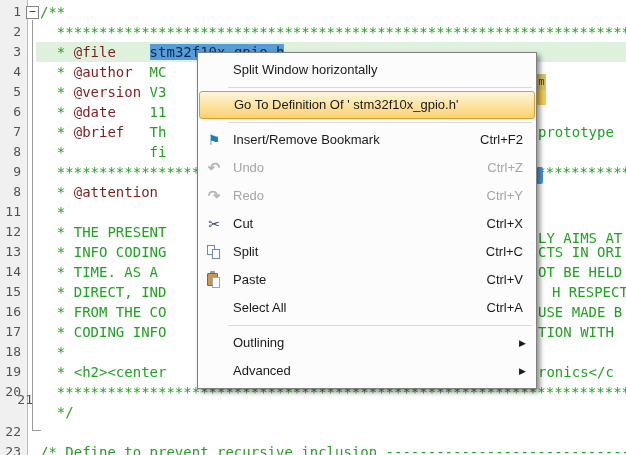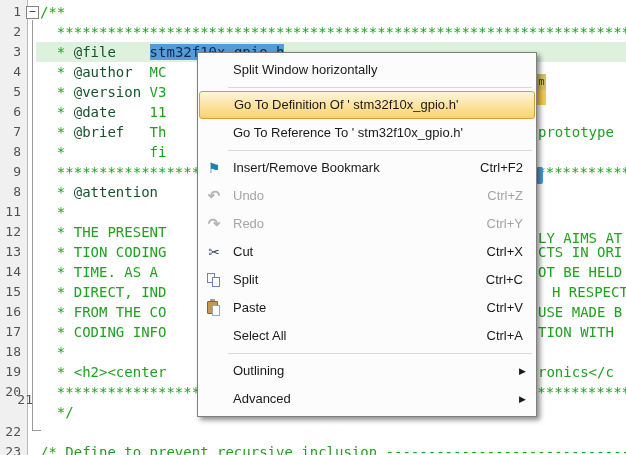--- a/index.html
+++ b/index.html
@@ -9,21 +9,21 @@
   }
   
   #editor{position:absolute;left:0;top:0;width:626px;height:455px;background:#fff}
   #gutter{position:absolute;left:0;top:0;width:27px;height:455px;background:#f0f0f0;border-right:1px solid #b8b8b8}
   .gnum{position:absolute;left:0;width:21px;height:20px;line-height:20px;text-align:right;
         font-size:13px;color:#525252}
   #code-layer{position:absolute;left:0;top:0;width:626px;height:455px}
   .cline{position:absolute;left:40px;height:20px;line-height:20px;font-size:14px;white-space:pre}
   .hl-row{position:absolute;left:36px;right:0;height:20px;background:#ddf1dc}
   .green{color:#21a121}
-  .kw{color:#14532d}
+  .kw{color:#7f1d1d}
   .sel{background:#569cd8;color:#0d2b4e}
   .rfrag{position:absolute;left:538px;height:20px;line-height:20px;font-size:14px;color:#21a121;white-space:pre}
   
   #fold-box{position:absolute;left:26px;top:6px;width:13px;height:13px;box-sizing:border-box;
             border:1px solid #848484;background:#fff;color:#333;
             font-size:11px;line-height:10px;text-align:center}
   #fold-vline{position:absolute;left:32px;top:20px;width:1px;height:411px;background:#9a9a9a}
   #fold-corner{position:absolute;left:32px;top:430px;width:9px;height:1px;background:#9a9a9a}
   
   #frag-tan{position:absolute;left:537px;top:74px;width:9px;height:16px;background:#d8c266;
@@ -103,21 +103,21 @@
       <div class="cline" style="top: 82px;"><span class="green">  * </span><span class="kw">@version</span><span class="green"> V3</span></div>
       <div class="cline" style="top: 102px;"><span class="green">  * </span><span class="kw">@date</span><span class="green">    11</span></div>
       <div class="cline" style="top: 122px;"><span class="green">  * </span><span class="kw">@brief</span><span class="green">   Th</span></div>
       <div class="rfrag" style="top: 122px;">prototype</div>
       <div class="cline" style="top: 142px;"><span class="green">  *          fi</span></div>
       <div class="cline" style="top: 162px;"><span class="green">  ************************************************************************</span></div>
       <div class="cline" style="top: 182px;"><span class="green">  * </span><span class="kw">@attention</span></div>
       <div class="cline" style="top: 202px;"><span class="green">  *</span></div>
       <div class="cline" style="top: 222px;"><span class="green">  * THE PRESENT</span></div>
       <div class="rfrag" style="top: 228px;">LY AIMS AT</div>
-      <div class="cline" style="top: 242px;"><span class="green">  * TION CODING</span></div>
+      <div class="cline" style="top: 242px;"><span class="green">  * INFO CODING</span></div>
       <div class="rfrag" style="top: 242px;">CTS IN ORI</div>
       <div class="cline" style="top: 262px;"><span class="green">  * TIME. AS A</span></div>
       <div class="rfrag" style="top: 262px;">OT BE HELD</div>
       <div class="cline" style="top: 282px;"><span class="green">  * DIRECT, IND</span></div>
       <div class="rfrag" style="top: 282px; margin-left: 14px;">H RESPECT</div>
       <div class="cline" style="top: 302px;"><span class="green">  * FROM THE CO</span></div>
       <div class="rfrag" style="top: 302px;">USE MADE B</div>
       <div class="cline" style="top: 322px;"><span class="green">  * CODING INFO</span></div>
       <div class="rfrag" style="top: 322px;">TION WITH</div>
       <div class="cline" style="top: 342px;"><span class="green">  *</span></div>
@@ -135,24 +135,20 @@
 
 <div id="context-menu">
   <div class="mi">
     <span class="ic"></span>
     <span class="lab">Split Window horizontally</span>
   </div>
   <div class="msep"></div>
   <div class="mi hl">
     <span class="lab">Go To Definition Of ' stm32f10x_gpio.h'</span>
   </div>
-  <div class="mi">
-    <span class="ic"></span>
-    <span class="lab">Go To Reference To ' stm32f10x_gpio.h'</span>
-  </div>
   <div class="msep"></div>
   <div class="mi">
     <span class="ic flag">⚑</span>
     <span class="lab">Insert/Remove Bookmark</span>
     <span class="sc">Ctrl+F2</span>
   </div>
   <div class="mi dis">
     <span class="ic gray-arrow">↶</span>
     <span class="lab">Undo</span>
     <span class="sc">Ctrl+Z</span>

